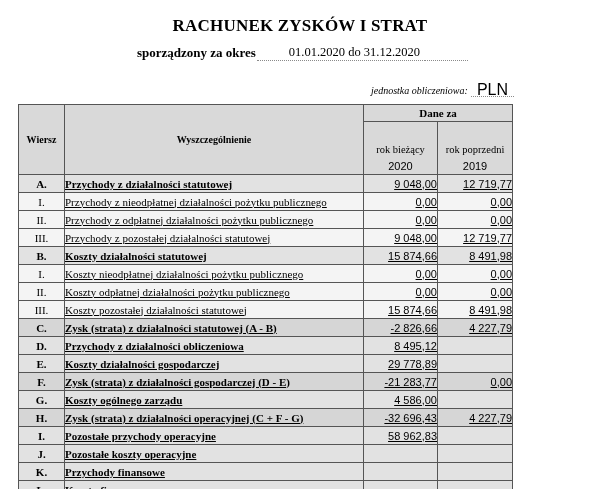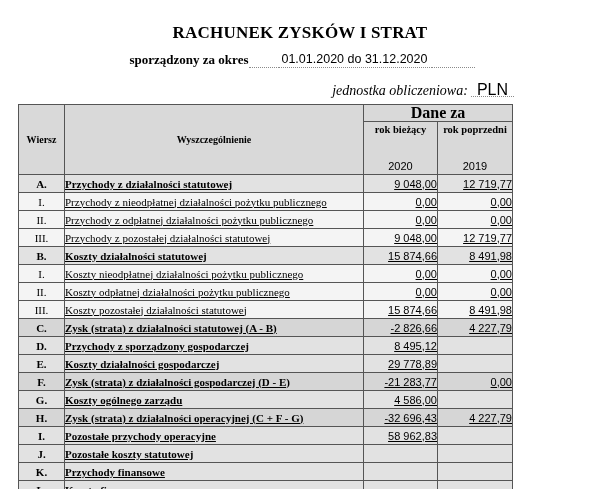--- a/index.html
+++ b/index.html
@@ -21,21 +21,21 @@
   }
 
   
   .doc-title {
     text-align: center;
     font-family: "Liberation Serif", serif;
     font-weight: bold;
     font-size: 17px;
     letter-spacing: 0.2px;
     margin: 0;
-    padding-top: 23px;
+    padding-top: 16px;
     line-height: 20px;
   }
   .subtitle-row {
     display: flex;
     justify-content: center;
     align-items: flex-end;
     margin-top: 9px;
     padding-left: 6px;
   }
   .subtitle-label {
@@ -49,41 +49,41 @@
     border-bottom: 1px dotted #8a8a8a;
     display: inline-block;
     height: 13px;
     width: 28px;
     margin: 0 1px;
   }
   .dotted-fill.long {
     width: 44px;
   }
   .period-value {
-    font-family: Liberation Sans, sans-serif;
+    font-family: Liberation Serif, serif;
     font-size: 12.5px;
     white-space: nowrap;
     border-bottom: 1px dotted #8a8a8a;
     padding: 0 3px 0 3px;
     line-height: 15px;
   }
 
   
   .unit-line {
     position: absolute;
     top: 83px;
     right: 86px;
     display: flex;
     align-items: flex-end;
     gap: 3px;
   }
   .unit-label {
     font-family: "Liberation Serif", serif;
     font-style: italic;
-    font-size: 14px;
+    font-size: 10px;
     white-space: nowrap;
     line-height: 13px;
   }
   .unit-value {
     font-family: "Liberation Sans", sans-serif;
     font-size: 16px;
     font-weight: normal;
     border-bottom: 1px dotted #8a8a8a;
     padding: 0 6px;
     line-height: 13px;
@@ -116,35 +116,35 @@
 
   thead th {
     background: #d9d9d9;
     font-weight: bold;
     font-size: 10px;
     text-align: center;
     line-height: 14px;
   }
   th.head-wiersz { height: 52px; }
   th.head-desc   { height: 52px; }
-  th.head-daneza { height: 16px; font-size: 16px; }
+  th.head-daneza { height: 16px; font-size: 11px; }
   th.head-year   { height: 36px; font-size: 10.5px; padding: 0 2px; }
   .year-top {
     display: block;
-    font-weight: bold;
+    font-weight: normal;
     line-height: 15px;
+    margin-top: 20px;
   }
   .year-num {
     display: block;
     font-weight: normal;
     font-family: "Liberation Sans", sans-serif;
     font-size: 11px;
     line-height: 16px;
     padding-top: 1px;
-    margin-top: 20px;
   }
 
   tbody tr { height: 18px; }
   td.cell-wiersz {
     text-align: center;
     font-size: 11px;
     line-height: 14px;
   }
   td.cell-desc {
     text-align: left;
@@ -270,21 +270,21 @@
             <td class="cell-num">8 491,98</td>
           </tr>
           <tr class="lvl-total">
             <td class="cell-wiersz">C.</td>
             <td class="cell-desc">Zysk (strata) z działalności statutowej (A - B)</td>
             <td class="cell-num">-2 826,66</td>
             <td class="cell-num">4 227,79</td>
           </tr>
           <tr class="lvl-major">
             <td class="cell-wiersz">D.</td>
-            <td class="cell-desc">Przychody z sporządzony gospodarczej</td>
+            <td class="cell-desc">Przychody z działalności obliczeniowa</td>
             <td class="cell-num">8 495,12</td>
             <td class="cell-num"></td>
           </tr>
           <tr class="lvl-major">
             <td class="cell-wiersz">E.</td>
             <td class="cell-desc">Koszty działalności gospodarczej</td>
             <td class="cell-num">29 778,89</td>
             <td class="cell-num"></td>
           </tr>
           <tr class="lvl-total">
@@ -306,21 +306,21 @@
             <td class="cell-num">4 227,79</td>
           </tr>
           <tr class="lvl-major">
             <td class="cell-wiersz">I.</td>
             <td class="cell-desc">Pozostałe przychody operacyjne</td>
             <td class="cell-num">58 962,83</td>
             <td class="cell-num"></td>
           </tr>
           <tr class="lvl-major">
             <td class="cell-wiersz">J.</td>
-            <td class="cell-desc">Pozostałe koszty statutowej</td>
+            <td class="cell-desc">Pozostałe koszty operacyjne</td>
             <td class="cell-num"></td>
             <td class="cell-num"></td>
           </tr>
           <tr class="lvl-major">
             <td class="cell-wiersz">K.</td>
             <td class="cell-desc">Przychody finansowe</td>
             <td class="cell-num"></td>
             <td class="cell-num"></td>
           </tr>
           <tr class="lvl-major">

